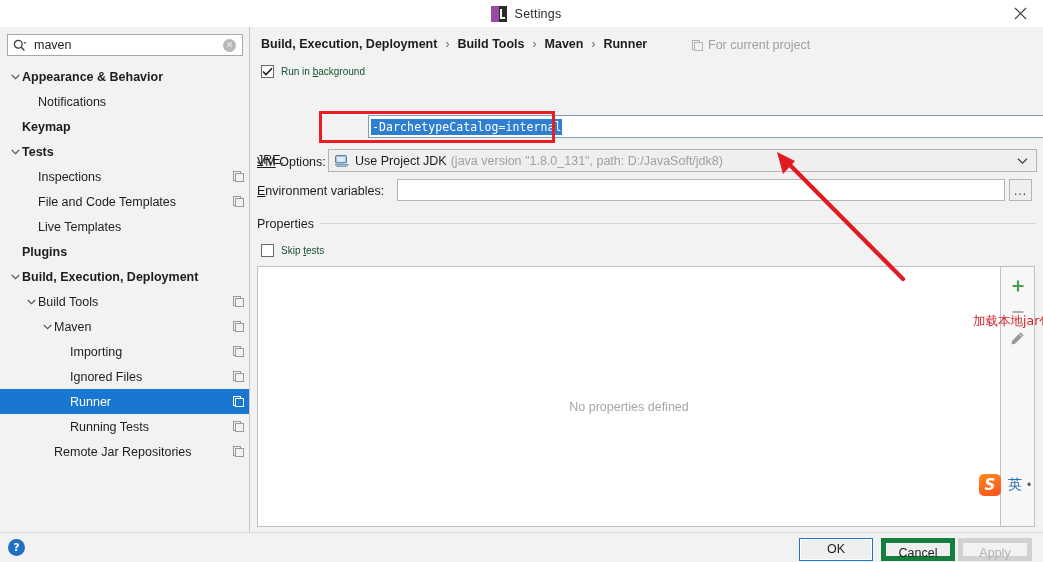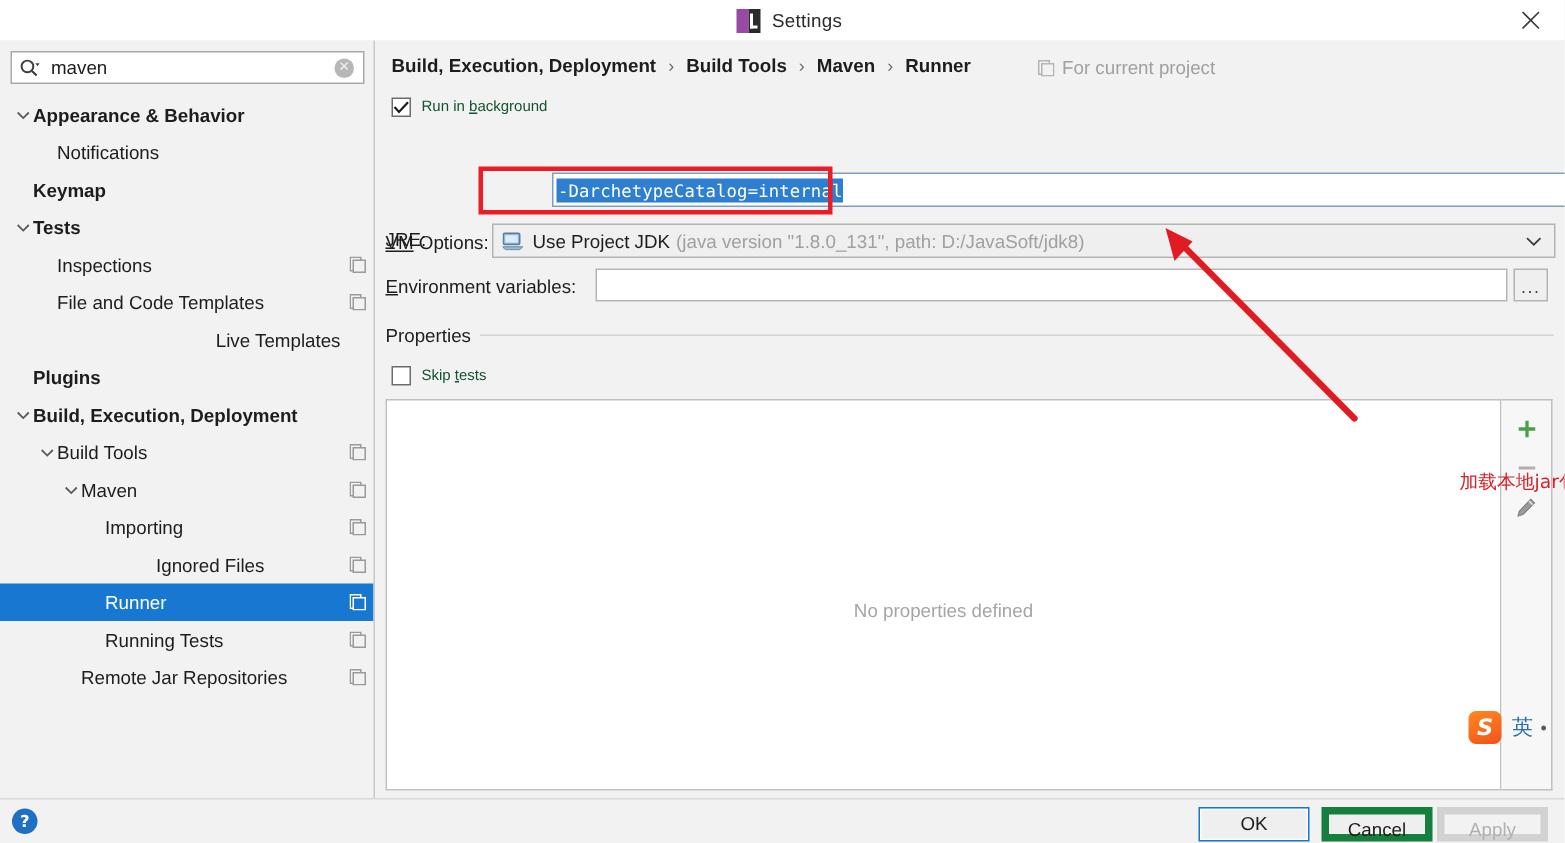--- a/index.html
+++ b/index.html
@@ -288,21 +288,21 @@
         <div class="tree-row" style="padding-left: 24px;">
           <span class="arrow"></span>
           <span class="lbl">File and Code Templates</span>
           <span class="proj-ico">
             <svg width="11" height="11" viewBox="0 0 11 11">
               <rect x="0.5" y="0.5" width="7" height="9" stroke="#9a9a9a" fill="none"></rect>
               <rect x="2.5" y="2.5" width="8" height="8" stroke="#9a9a9a" fill="#f2f2f2"></rect>
             </svg>
           </span>
         </div>
-        <div class="tree-row" style=" text-align: right;">
+        <div class="tree-row" style="padding-left: 24px;">
           <span class="arrow"></span>
           <span class="lbl">Live Templates</span>
           <span class="proj-ico"></span>
         </div>
         <div class="tree-row" style="padding-left: 8px;">
           <span class="arrow"></span>
           <span class="lbl bold">Plugins</span>
           <span class="proj-ico"></span>
         </div>
         <div class="tree-row" style="padding-left: 8px;">
@@ -345,21 +345,21 @@
         <div class="tree-row" style="padding-left: 56px;">
           <span class="arrow"></span>
           <span class="lbl">Importing</span>
           <span class="proj-ico">
             <svg width="11" height="11" viewBox="0 0 11 11">
               <rect x="0.5" y="0.5" width="7" height="9" stroke="#9a9a9a" fill="none"></rect>
               <rect x="2.5" y="2.5" width="8" height="8" stroke="#9a9a9a" fill="#f2f2f2"></rect>
             </svg>
           </span>
         </div>
-        <div class="tree-row" style="padding-left: 56px; gap: 34px;">
+        <div class="tree-row" style="padding-left: 56px;">
           <span class="arrow"></span>
           <span class="lbl">Ignored Files</span>
           <span class="proj-ico">
             <svg width="11" height="11" viewBox="0 0 11 11">
               <rect x="0.5" y="0.5" width="7" height="9" stroke="#9a9a9a" fill="none"></rect>
               <rect x="2.5" y="2.5" width="8" height="8" stroke="#9a9a9a" fill="#f2f2f2"></rect>
             </svg>
           </span>
         </div>
         <div class="tree-row selected" style="padding-left: 56px;">

